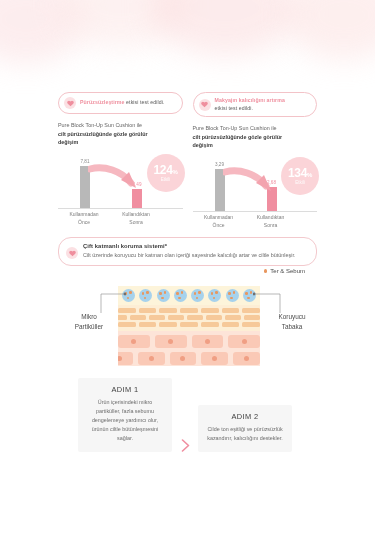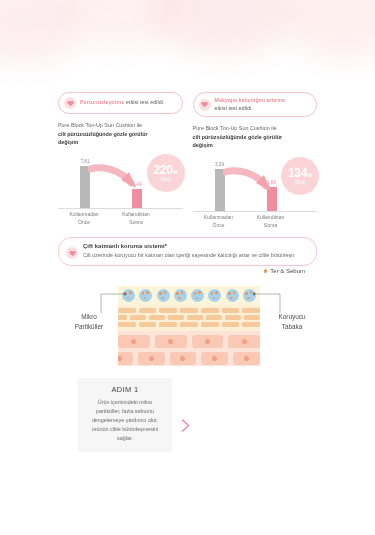--- a/index.html
+++ b/index.html
@@ -108,21 +108,21 @@
   .cr2 { top: 21px; margin-left: -12px; }
 
   .lead { position: absolute; }
   .lead svg { display: block; }
   .lbl { position: absolute; font-size: 6.4px; line-height: 1.5; color: #4b4b4b; text-align: center; }
   .lbl-left  { left: 62px; top: 44px; width: 54px; }
   .lbl-right { left: 264px; top: 44px; width: 56px; }
 
   
   .steps { position: absolute; left: 78px; top: 378px; width: 222px;
-           display: flex; align-items: center; gap: 4px; }
+           display: flex; align-items: flex-end; gap: 4px; }
   .step { width: 94px; background: #f6f6f6; border-radius: 2px; padding: 7px 8px 9px; text-align: center; }
   .step-title { font-size: 7.4px; color: #3d3d3d; letter-spacing: .4px; }
   .step-body { font-size: 5.4px; line-height: 1.65; color: #6d6d6d; margin-top: 4px; }
   .chev { width: 18px; display: flex; align-items: center; justify-content: center;
           padding-top: 22px; color: #f08ea0; }
   .chev svg { width: 9px; height: 13px; display: block; }
 </style>
 </head>
 <body>
 
@@ -164,21 +164,21 @@
         </div>
 
         <div class="arrow">
           <svg viewBox="0 0 54 30">
             <path d="M2 6 C16 2, 34 8, 43 20" stroke="#f6b8c0" stroke-width="7" fill="none" stroke-linecap="round"></path>
             <path d="M33 17 L48 25 L41 9 Z" fill="#f3a3ae"></path>
           </svg>
         </div>
 
         <div class="circle-pct">
-          <span class="num"><span>220</span><span class="pc">%</span></span>
+          <span class="num"><span>124</span><span class="pc">%</span></span>
           <span class="sub">Etkili</span>
         </div>
 
         <div class="tick tick-a">
           <span>Kullanmadan</span><br>
           <span>Önce</span>
         </div>
         <div class="tick tick-b">
           <span>Kullandıktan</span><br>
           <span>Sonra</span>
@@ -405,15 +405,23 @@
         <span>sağlar.</span>
       </div>
     </div>
 
     <div class="chev">
       <svg viewBox="0 0 9 13">
           <path d="M1.5 1 L7.5 6.5 L1.5 12" stroke="#f08ea0" stroke-width="1.6" fill="none" stroke-linecap="round" stroke-linejoin="round"></path>
         </svg>
     </div>
 
+    <div class="step">
+      <div class="step-title">ADIM 2</div>
+      <div class="step-body">
+        <span>Cilde ton eşitliği ve</span>
+        <span>pürüzsüzlük kazandırır,</span>
+        <span>kalıcılığını destekler.</span>
+      </div>
+    </div>
   </div>
 
 </div>
 
 </body></html>

